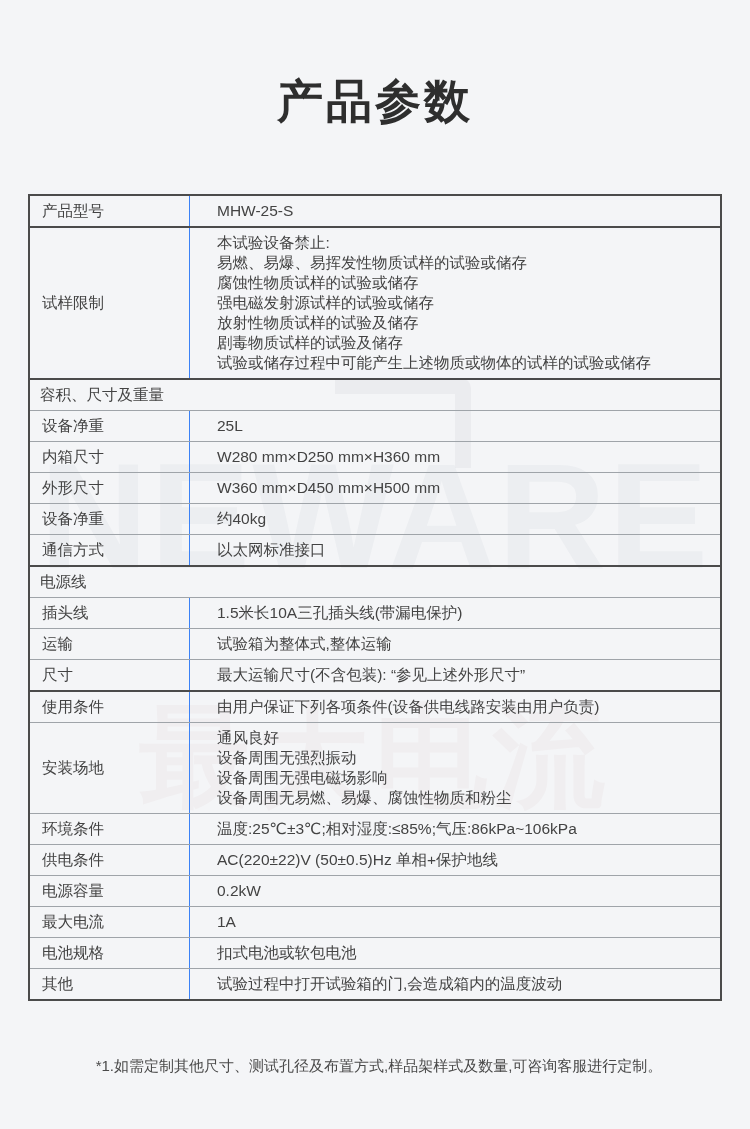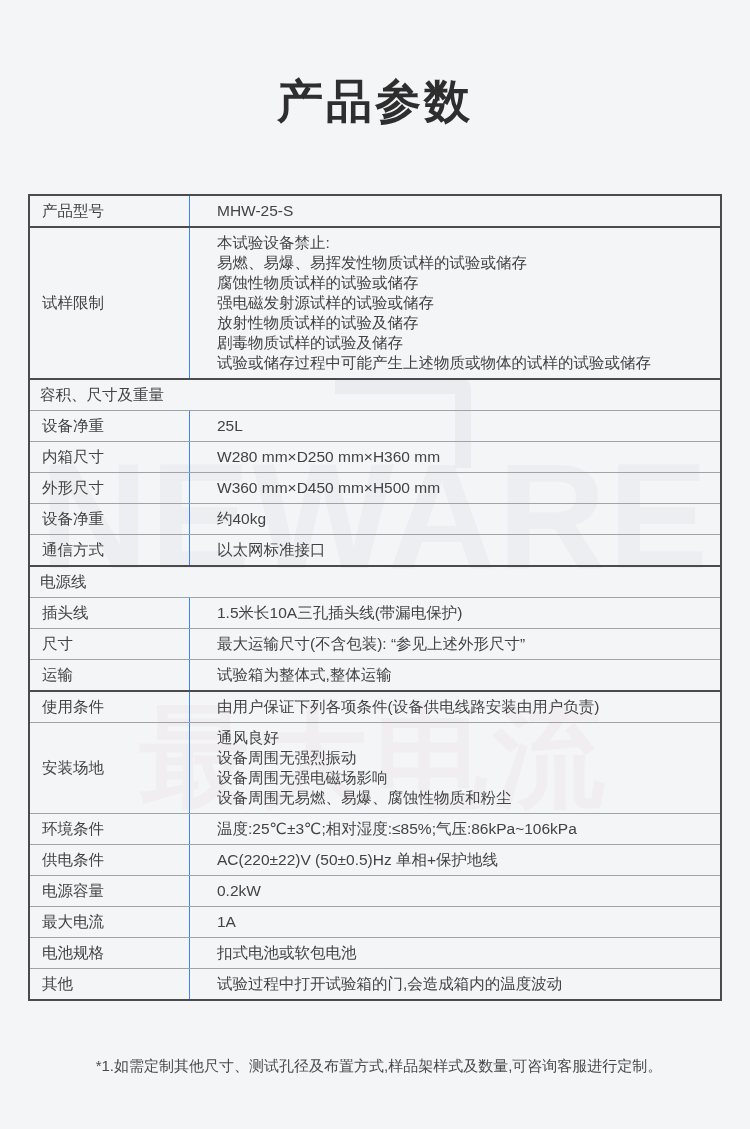--- a/index.html
+++ b/index.html
@@ -142,26 +142,26 @@
       <td class="value">以太网标准接口</td>
     </tr>
     <tr class="section dark-top">
       <td colspan="2">电源线</td>
     </tr>
     <tr>
       <td class="label">插头线</td>
       <td class="value">1.5米长10A三孔插头线(带漏电保护)</td>
     </tr>
     <tr>
+      <td class="label">运输</td>
+      <td class="value">试验箱为整体式,整体运输</td>
+    </tr>
+    <tr>
       <td class="label">尺寸</td>
       <td class="value">最大运输尺寸(不含包装): “参见上述外形尺寸”</td>
-    </tr>
-    <tr>
-      <td class="label">运输</td>
-      <td class="value">试验箱为整体式,整体运输</td>
     </tr>
     <tr class="dark-top">
       <td class="label">使用条件</td>
       <td class="value">由用户保证下列各项条件(设备供电线路安装由用户负责)</td>
     </tr>
     <tr>
       <td class="label">安装场地</td>
       <td class="value">通风良好
 设备周围无强烈振动
 设备周围无强电磁场影响

